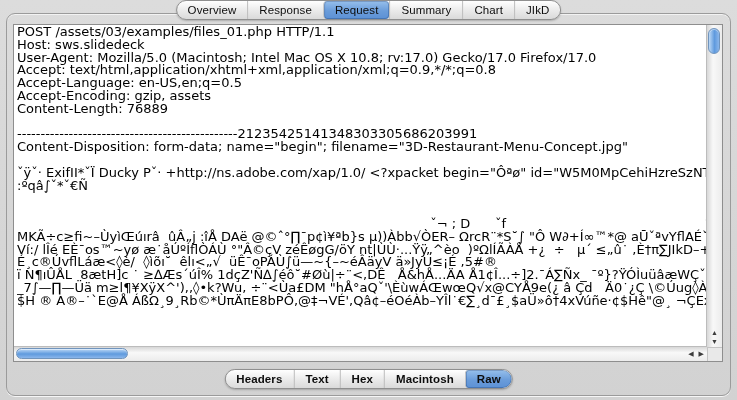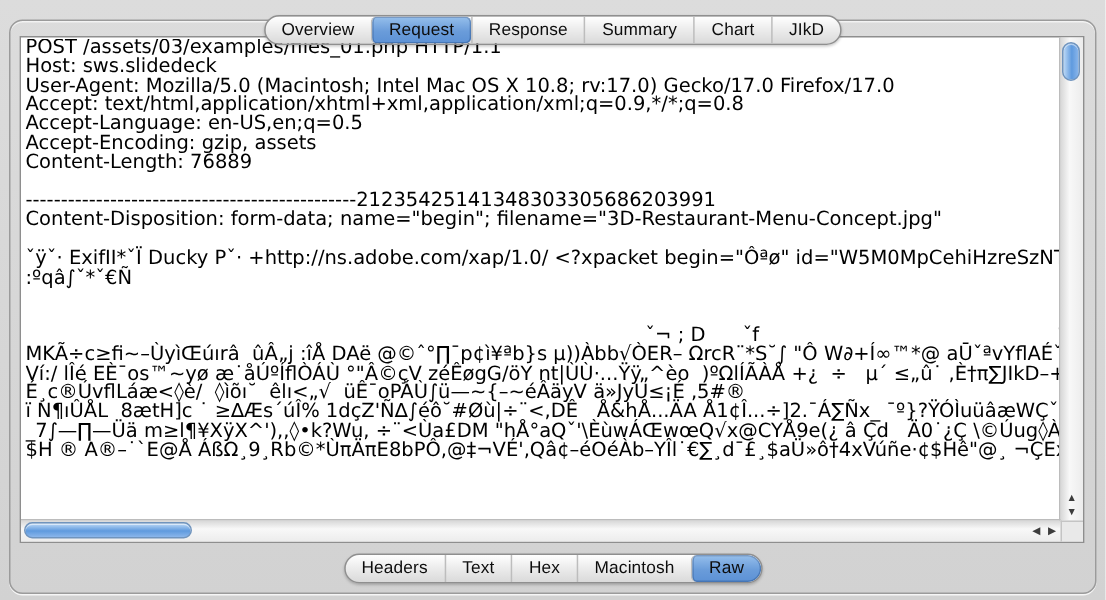--- a/index.html
+++ b/index.html
@@ -15,22 +15,22 @@
     box-shadow:inset 0 1px 0 rgba(255,255,255,.65), 0 1px 0 rgba(255,255,255,.8);
   }
   
   .seg-control{
     position:absolute;display:flex;height:18px;z-index:3;
     background:linear-gradient(#ffffff,#ececec 48%,#dadada);
     border:1px solid #8f8f8f;border-radius:10px;
     box-shadow:0 1px 2px rgba(0,0,0,.22);
     overflow:hidden;white-space:nowrap;
   }
-  .top-tabs{top:10px;left:50%;transform:translateX(-50%);text-align:right;}
-  .bottom-tabs{top:369px;left:50%;transform:translateX(-50%);}
+  .top-tabs{top:0;left:50%;transform:translateX(-50%);text-align:right;}
+  .bottom-tabs{top:369px;left:50%;transform:translateX(-50%);font-weight:bold;}
   .seg{
     padding:0 11px;line-height:18px;font-size:11.5px;color:#0d0d0d;
     border-left:1px solid #bdbdbd;cursor:default;letter-spacing:.1px;
   }
   .seg:first-child{border-left:none;}
   .seg.selected{
     background:linear-gradient(#97c0ec,#6a9cda 55%,#5c91d5);
     box-shadow:inset 0 0 0 1px rgba(42,84,141,.45), inset 0 1px 0 rgba(255,255,255,.35);
     border-radius:4px;
   }
@@ -85,22 +85,22 @@
     box-sizing:border-box;
   }
 </style>
 </head>
 <body>
 
 <div class="groupbox"></div>
 
 <div class="seg-control top-tabs">
   <span class="seg">Overview</span>
+  <span class="seg">Response</span>
   <span class="seg selected">Request</span>
-  <span class="seg">Response</span>
   <span class="seg">Summary</span>
   <span class="seg">Chart</span>
   <span class="seg">JIkD</span>
 </div>
 
 <div class="textarea">
   <div class="content">
       <div class="line">POST /assets/03/examples/files_01.php HTTP/1.1</div>
       <div class="line">Host: sws.slidedeck</div>
       <div class="line">User-Agent: Mozilla/5.0 (Macintosh; Intel Mac OS X 10.8; rv:17.0) Gecko/17.0 Firefox/17.0</div>

